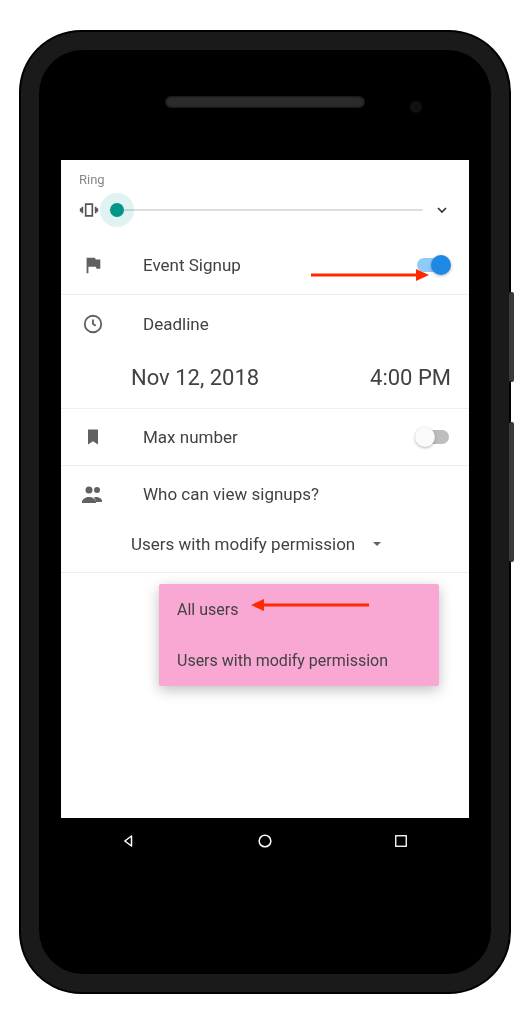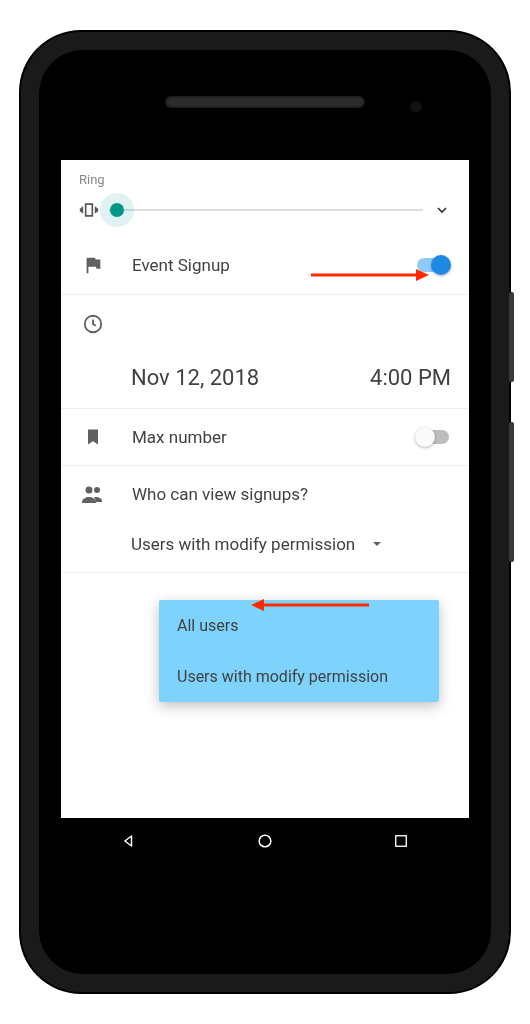--- a/index.html
+++ b/index.html
@@ -107,21 +107,21 @@
       width: 18px;
       height: 18px;
       display: flex;
       align-items: center;
       justify-content: center;
     }
     .row {
       display: flex;
       align-items: center;
       padding: 18px 18px;
-      gap: 25px;
+      gap: 36px;
       border-bottom: 1px solid #eee;
       position: relative;
     }
     .row.no-border { border-bottom: none; }
     .row-icon {
       width: 28px;
       display: flex;
       justify-content: center;
       color: #616161;
       flex-shrink: 0;
@@ -175,23 +175,23 @@
     }
     .toggle.on .toggle-track { background: #90caf9; }
     .toggle.on .toggle-thumb { background: #1e88e5; left: 16px; }
     .dropdown-caret {
       display: inline-block;
       margin-left: 6px;
     }
     .popup {
       position: absolute;
       left: 98px;
-      top: 440px;
+      top: 424px;
       width: 280px;
-      background: #7dd3fc;
+      background: #f9a8d4;
       box-shadow: 0 4px 14px rgba(0,0,0,0.25);
       border-radius: 2px;
       z-index: 5;
     }
     .popup-item {
       padding: 16px 18px;
       font-size: 16px;
       color: #424242;
     }
     .arrow {
@@ -275,20 +275,21 @@
             </svg>
         </div>
 
         <div class="row no-border">
           <span class="row-icon">
             <svg width="22" height="22" viewBox="0 0 24 24">
                 <circle cx="12" cy="12" r="9" fill="none" stroke="#616161" stroke-width="2"></circle>
                 <path d="M12 7v5l3 2" fill="none" stroke="#616161" stroke-width="2"></path>
               </svg>
           </span>
+          <span class="row-label">Deadline</span>
         </div>
         <div class="date-row">
           <span>Nov 12, 2018</span>
           <span>4:00 PM</span>
         </div>
 
         <div class="row">
           <span class="row-icon">
             <svg width="20" height="20" viewBox="0 0 24 24">
                 <path fill="#616161" d="M6 3h12v18l-6-4-6 4z"></path>

